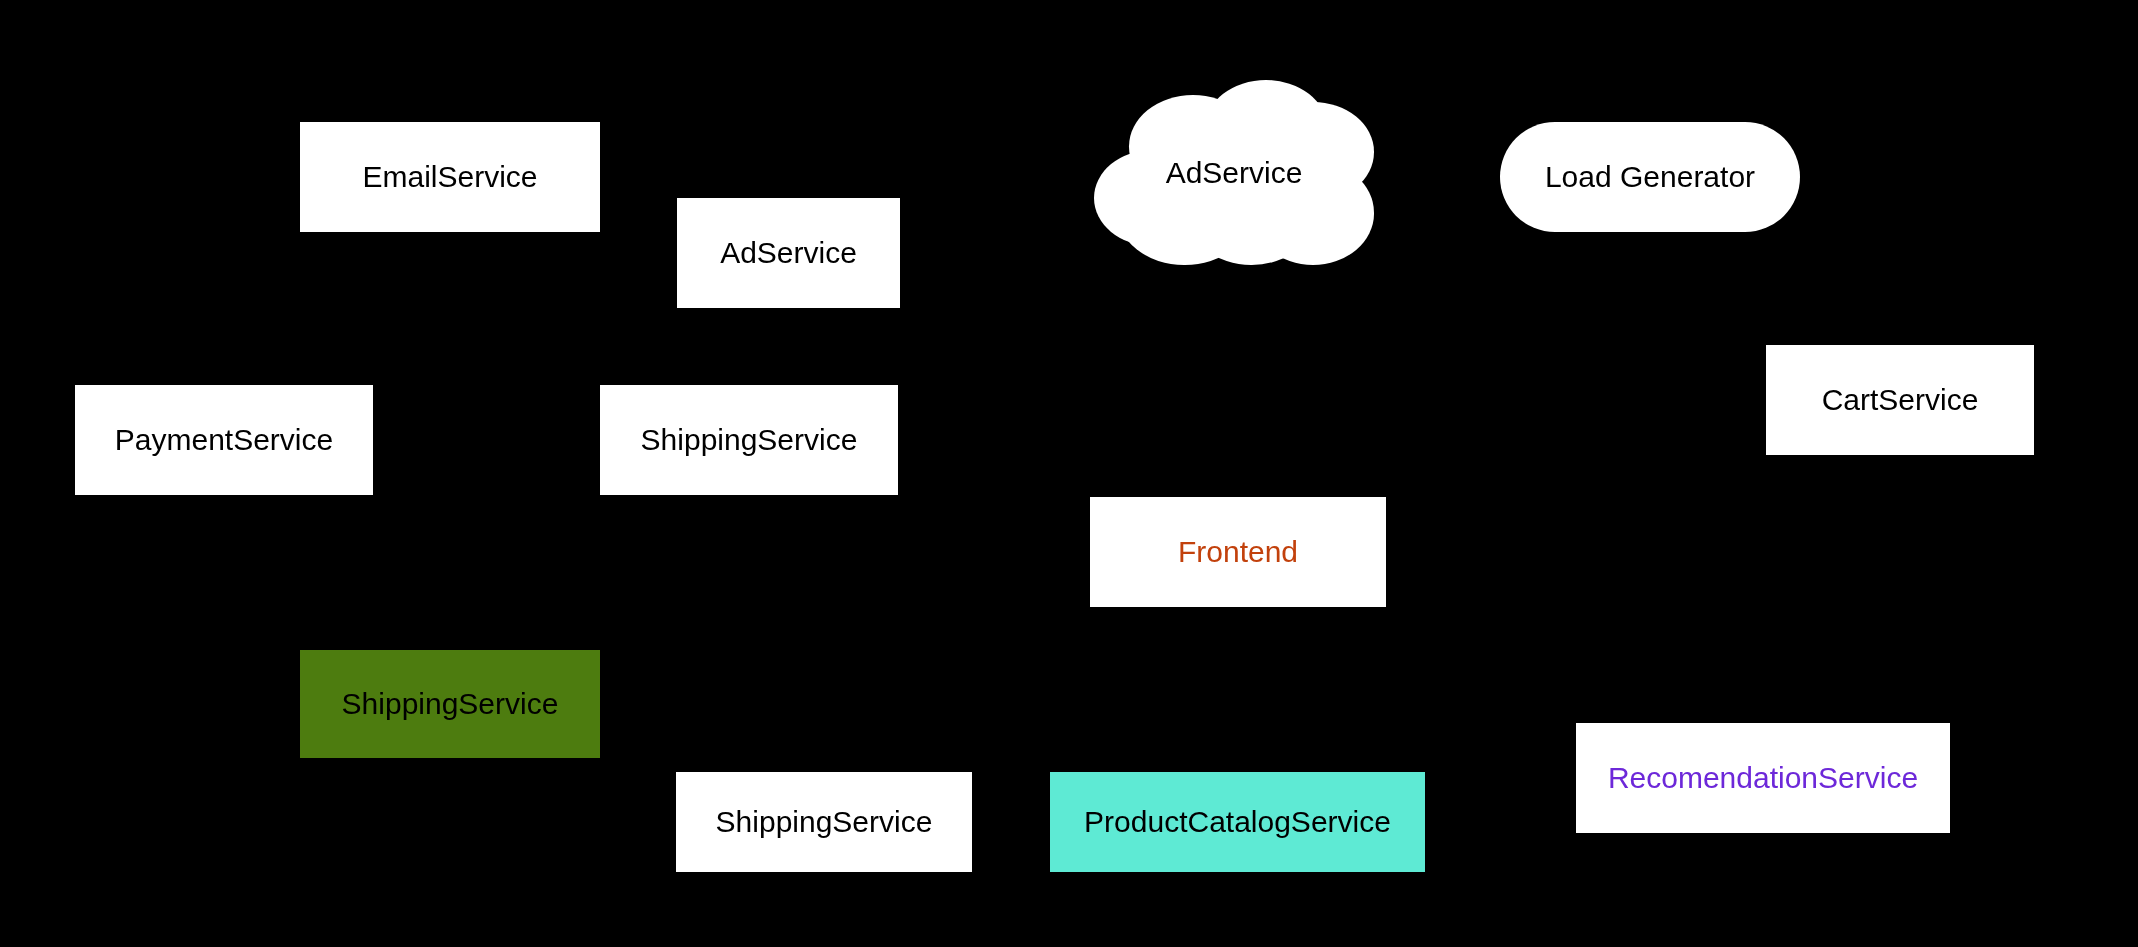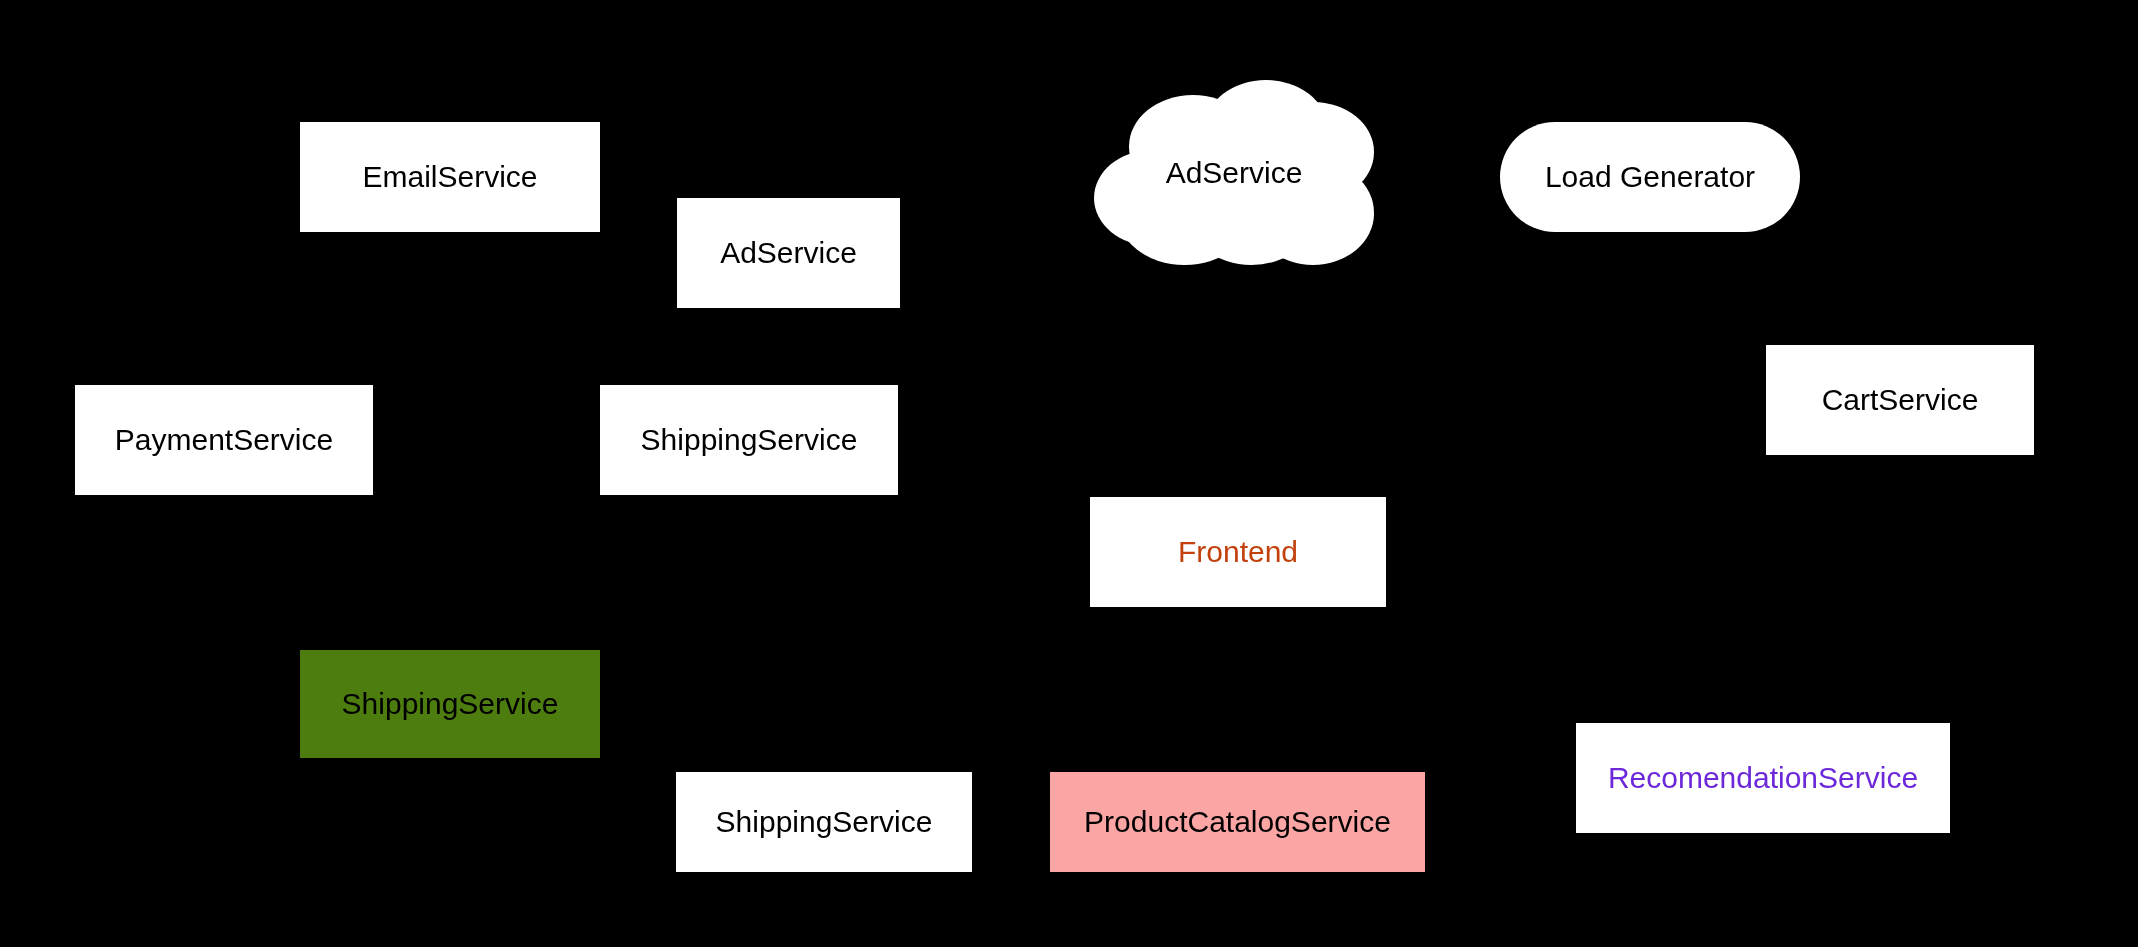--- a/index.html
+++ b/index.html
@@ -126,16 +126,16 @@
     </div>
     <div class="node rect" style="left: 300px; top: 650px; width: 300px; height: 108px; font-size: 30px; background: #4d7c0f; color: rgb(0, 0, 0);">
       <span class="label">ShippingService</span>
     </div>
     <div class="node rect" style="left: 1576px; top: 723px; width: 374px; height: 110px; font-size: 30px; background: rgb(255, 255, 255); color: #6d28d9;">
       <span class="label">RecomendationService</span>
     </div>
     <div class="node rect" style="left: 676px; top: 772px; width: 296px; height: 100px; font-size: 30px; background: rgb(255, 255, 255); color: rgb(0, 0, 0);">
       <span class="label">ShippingService</span>
     </div>
-    <div class="node rect" style="left: 1050px; top: 772px; width: 375px; height: 100px; font-size: 30px; background: #fca5a5; color: rgb(0, 0, 0);">
+    <div class="node rect" style="left: 1050px; top: 772px; width: 375px; height: 100px; font-size: 30px; background: #5eead4; color: rgb(0, 0, 0);">
       <span class="label">ProductCatalogService</span>
     </div>
   </div>
 
 </body></html>

